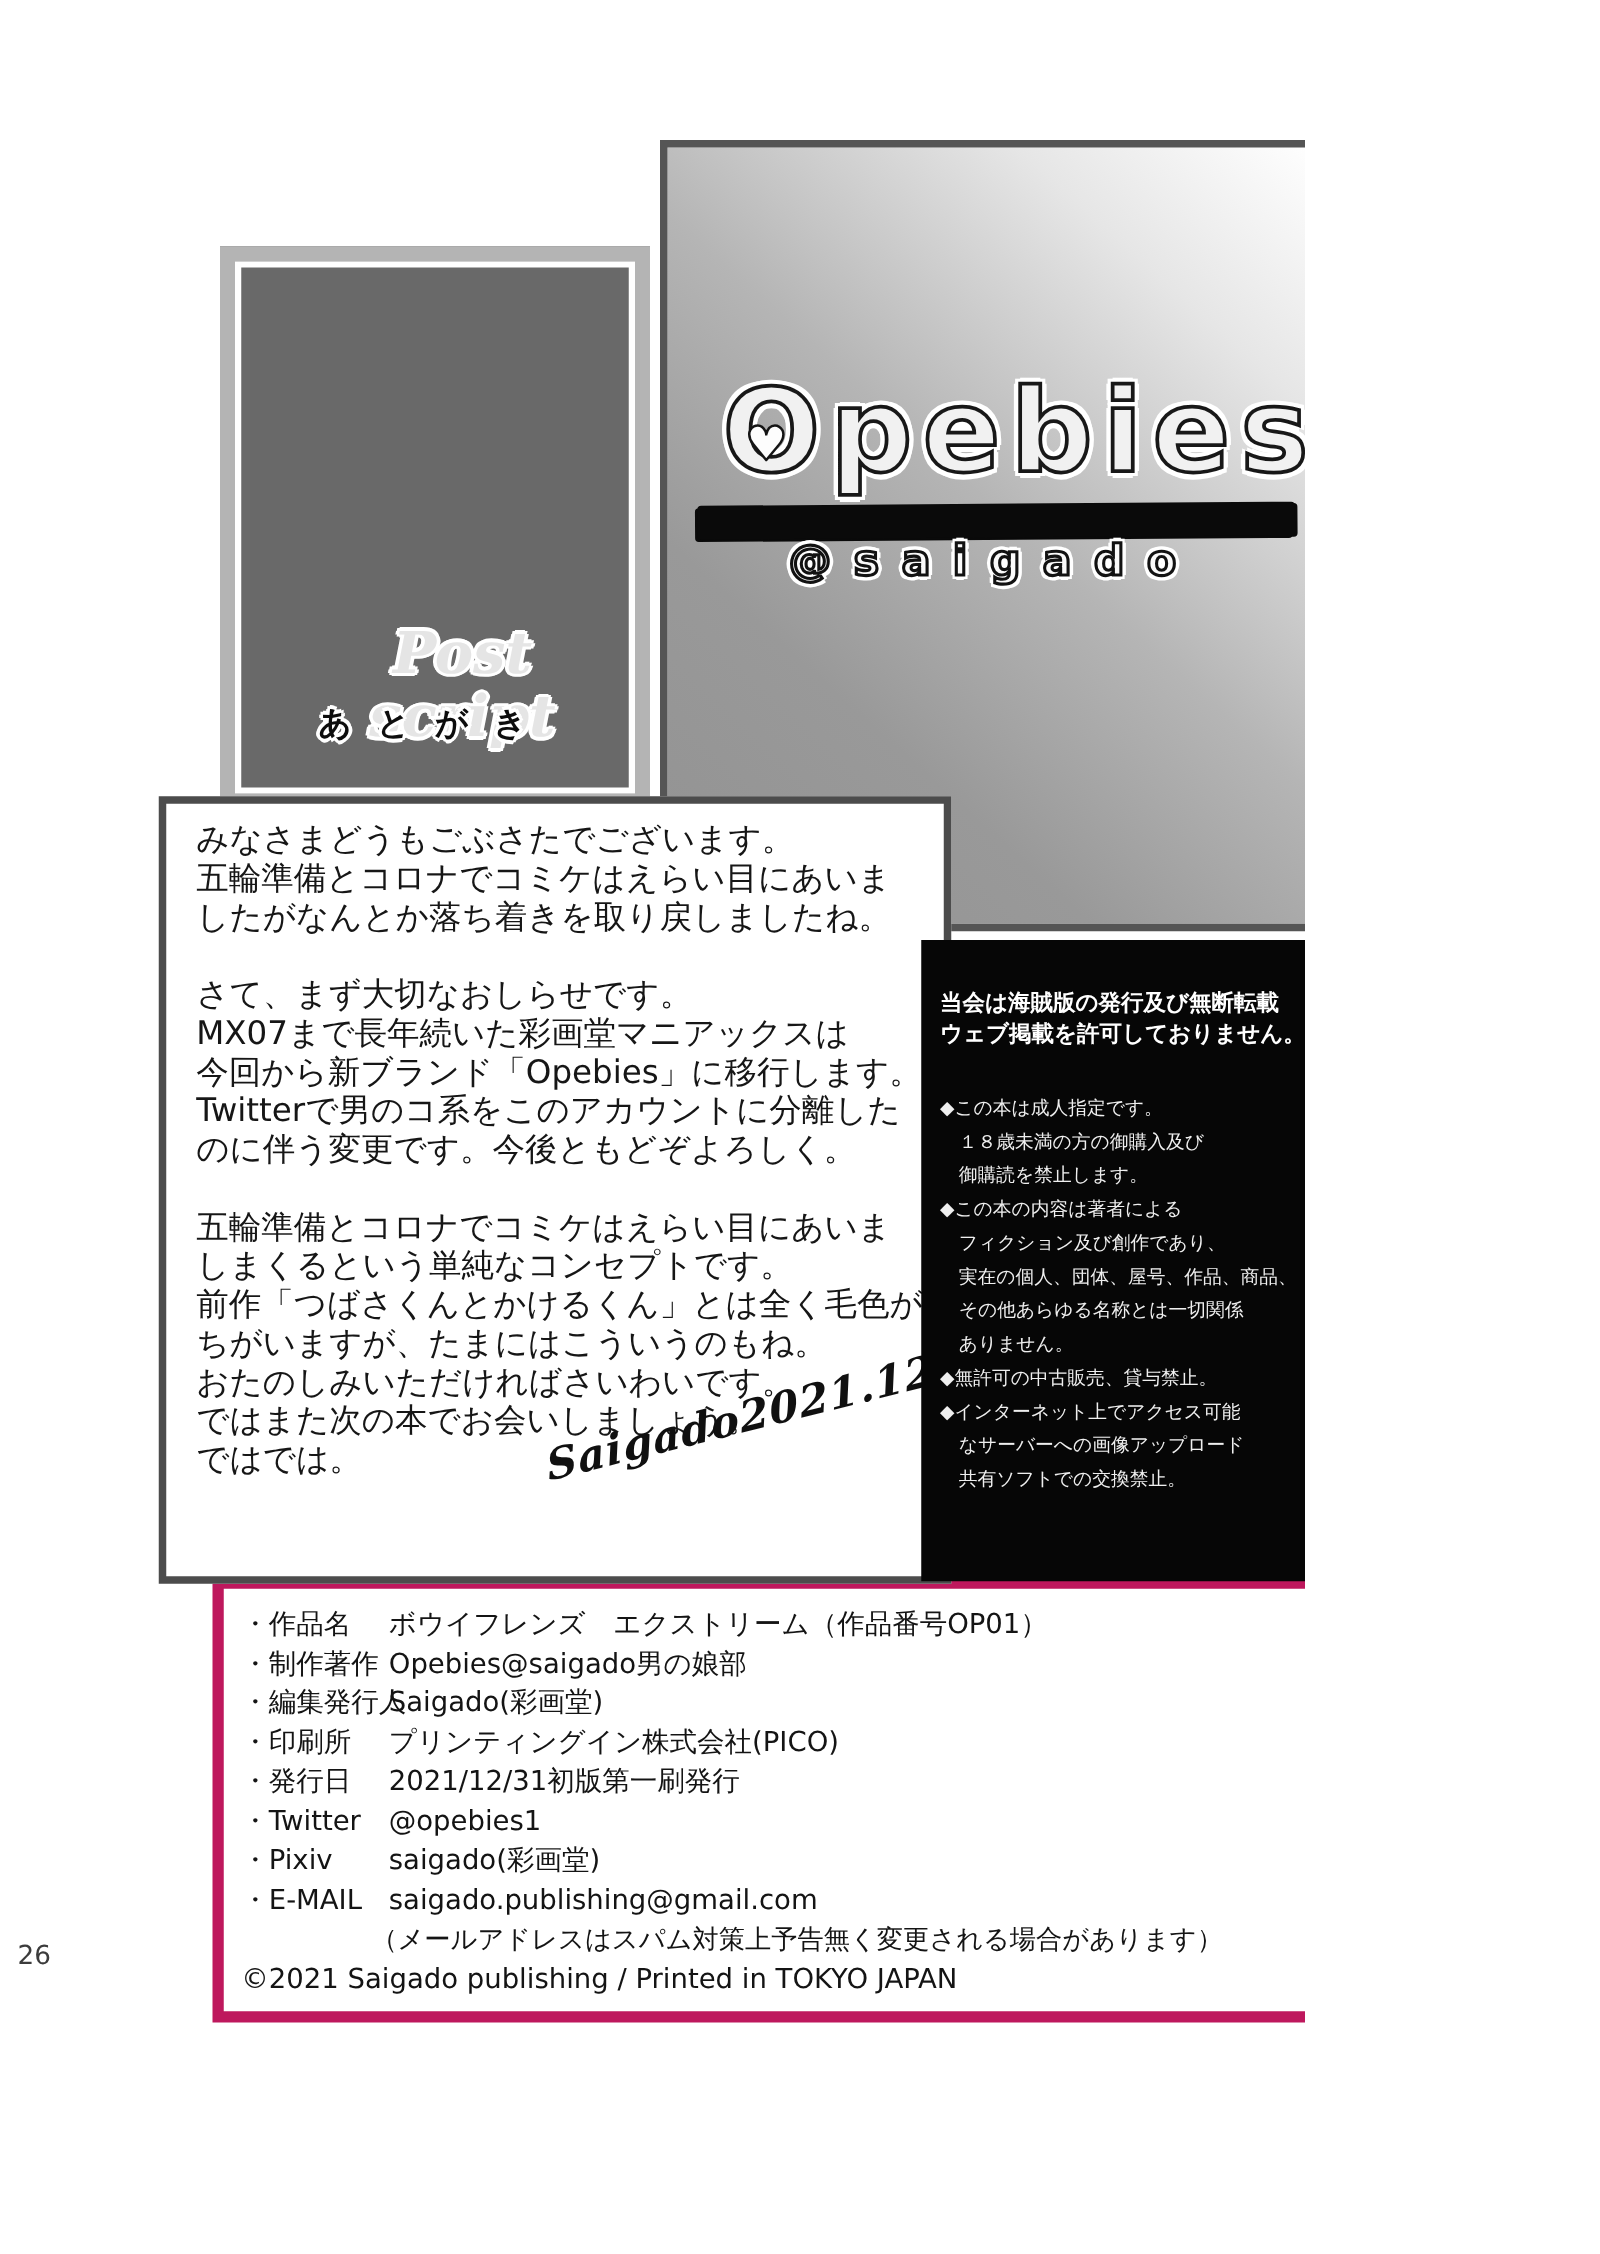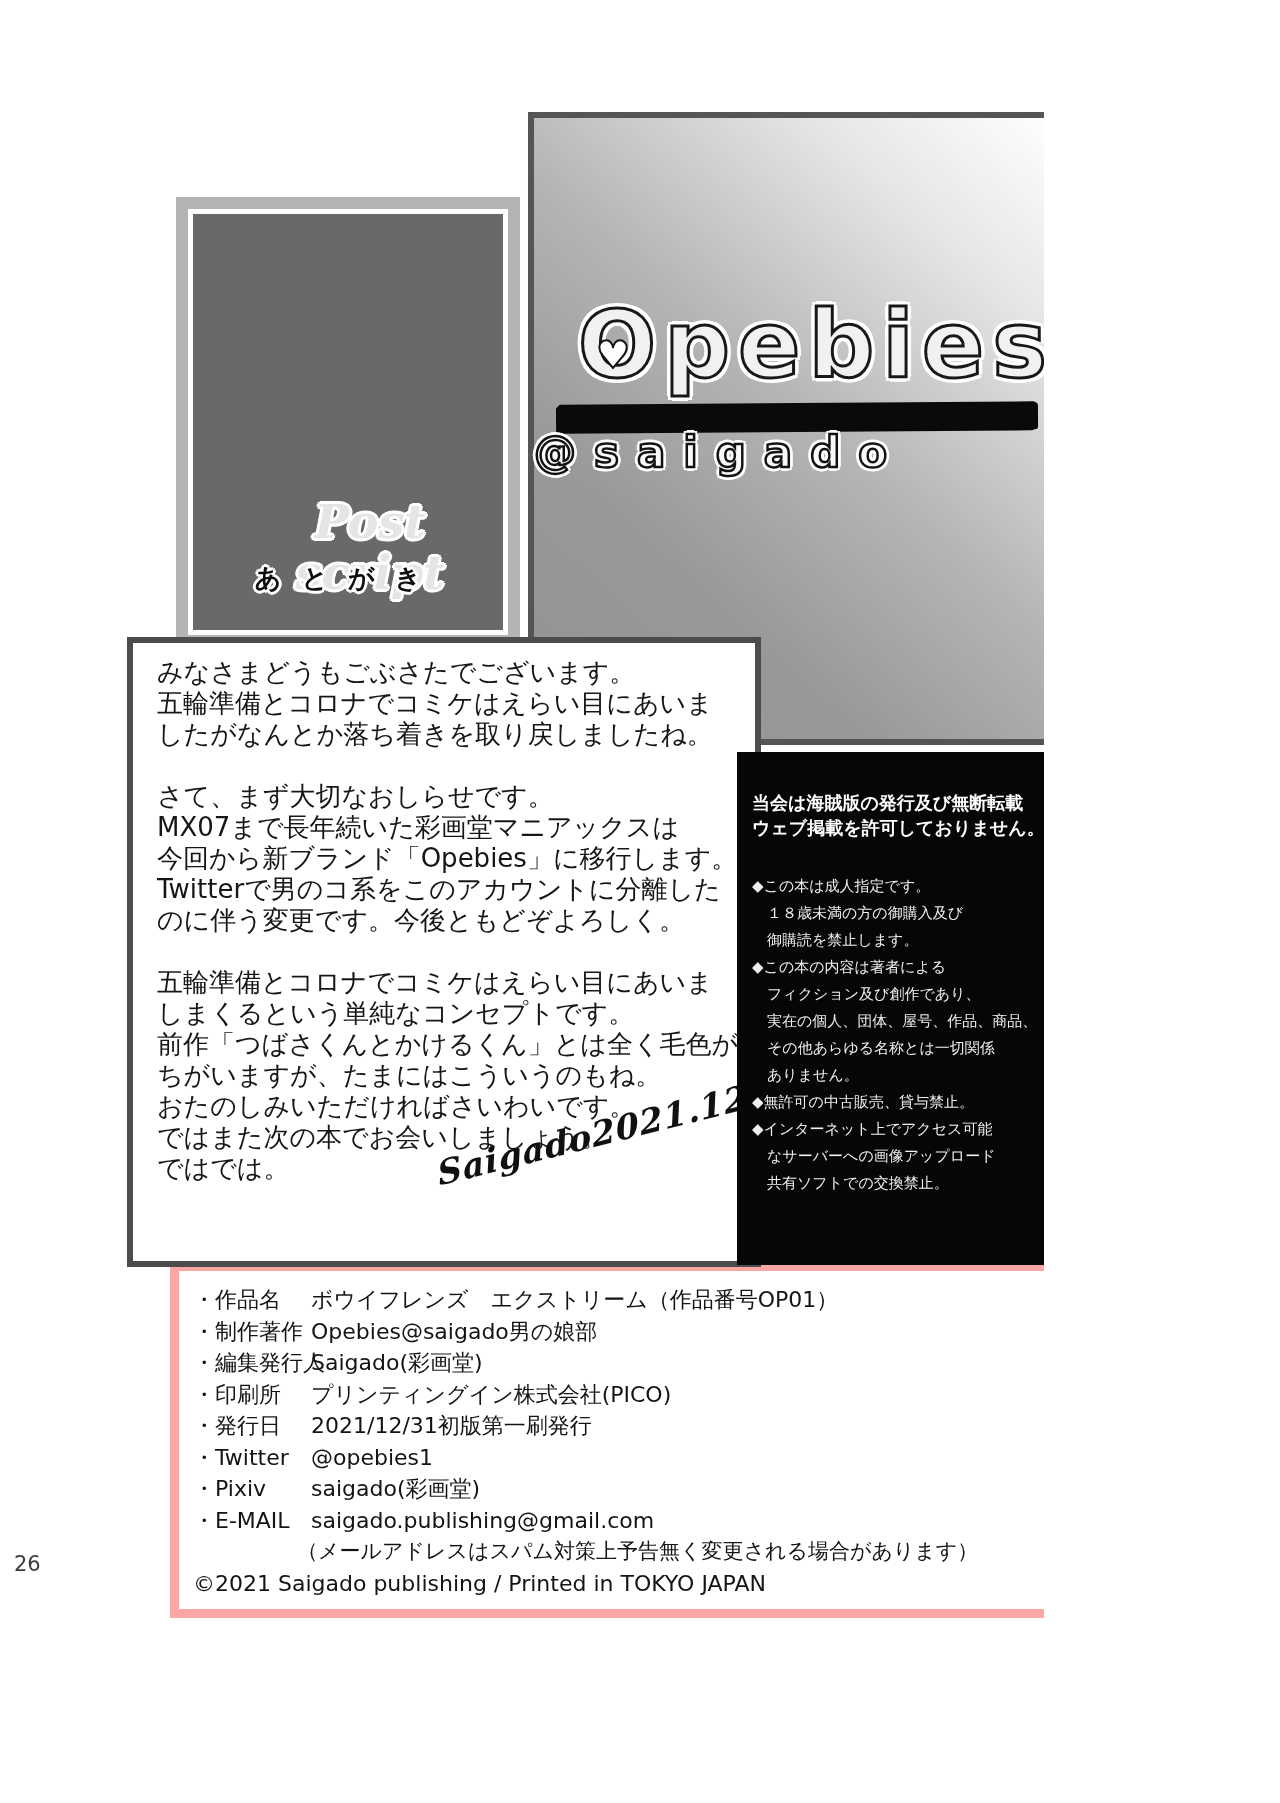--- a/index.html
+++ b/index.html
@@ -23,22 +23,22 @@
     position:absolute; left:44px; top:182px; font-size:92px; font-weight:bold;
     letter-spacing:8px; color:#f1f1f1; -webkit-text-stroke:3px #181818; line-height:1;
     text-shadow:-5px 0 0 #fff,5px 0 0 #fff,0 -5px 0 #fff,0 5px 0 #fff,
                 -4px -4px 0 #fff,4px -4px 0 #fff,-4px 4px 0 #fff,4px 4px 0 #fff;
   }
   .logo-heart{
     position:absolute; left:62px; top:218px; font-size:38px; line-height:1;
     color:#fdfdfd; -webkit-text-stroke:2px #141414; z-index:3;
   }
   .logo-sub{
-    position:absolute; left:0; right:0; top:314px; text-align:left;
-    font-size:42px; font-weight:bold; letter-spacing:18px; line-height:1;
+    position:absolute; left:0; right:0; top:314px; text-align:center;
+    font-size:34px; font-weight:bold; letter-spacing:18px; line-height:1;
     color:#fafafa; -webkit-text-stroke:2.5px #121212;
     text-shadow:-4px 0 0 #fff,4px 0 0 #fff,0 -4px 0 #fff,0 4px 0 #fff,
                 -3px -3px 0 #fff,3px -3px 0 #fff,-3px 3px 0 #fff,3px 3px 0 #fff;
   }
 
   
   .ps-panel{
     position:absolute; left:176px; top:197px; width:344px; height:450px;
     box-sizing:border-box; border:12px solid #b4b4b4; background:#696969;
     box-shadow:inset 0 0 0 5px #ffffff; z-index:2;
@@ -78,21 +78,21 @@
     box-sizing:border-box; background:#060606; color:#f2f2f2; z-index:3;
     padding:38px 29px 0 15px;
   }
   .notice-header{font-size:18px; font-weight:bold; line-height:25px; color:#ffffff; white-space:pre;}
   .notice-items{margin-top:33px;}
   .notice-item{font-size:15px; line-height:27px; white-space:pre; color:#efefef;}
 
   
   .colo-box{
     position:absolute; left:170px; top:1262px; width:980px; height:356px;
-    box-sizing:border-box; border:9px solid #fca5a5; background:#ffffff; z-index:1;
+    box-sizing:border-box; border:9px solid #be185d; background:#ffffff; z-index:1;
     padding:13px 10px 0 14px;
   }
   .colo-row{display:flex; font-size:22px; line-height:31.5px;}
   .colo-label{width:118px; flex:none; white-space:pre;}
   .colo-value{flex:1; white-space:pre;}
   .colo-note{font-size:21px; line-height:31.5px; margin-left:104px; white-space:pre;}
   .colo-copy{font-size:22px; line-height:31.5px; white-space:pre;}
 
   .page-num{position:absolute; left:14px; top:1552px; font-size:21px; color:#3c3c3c;}
 </style>

